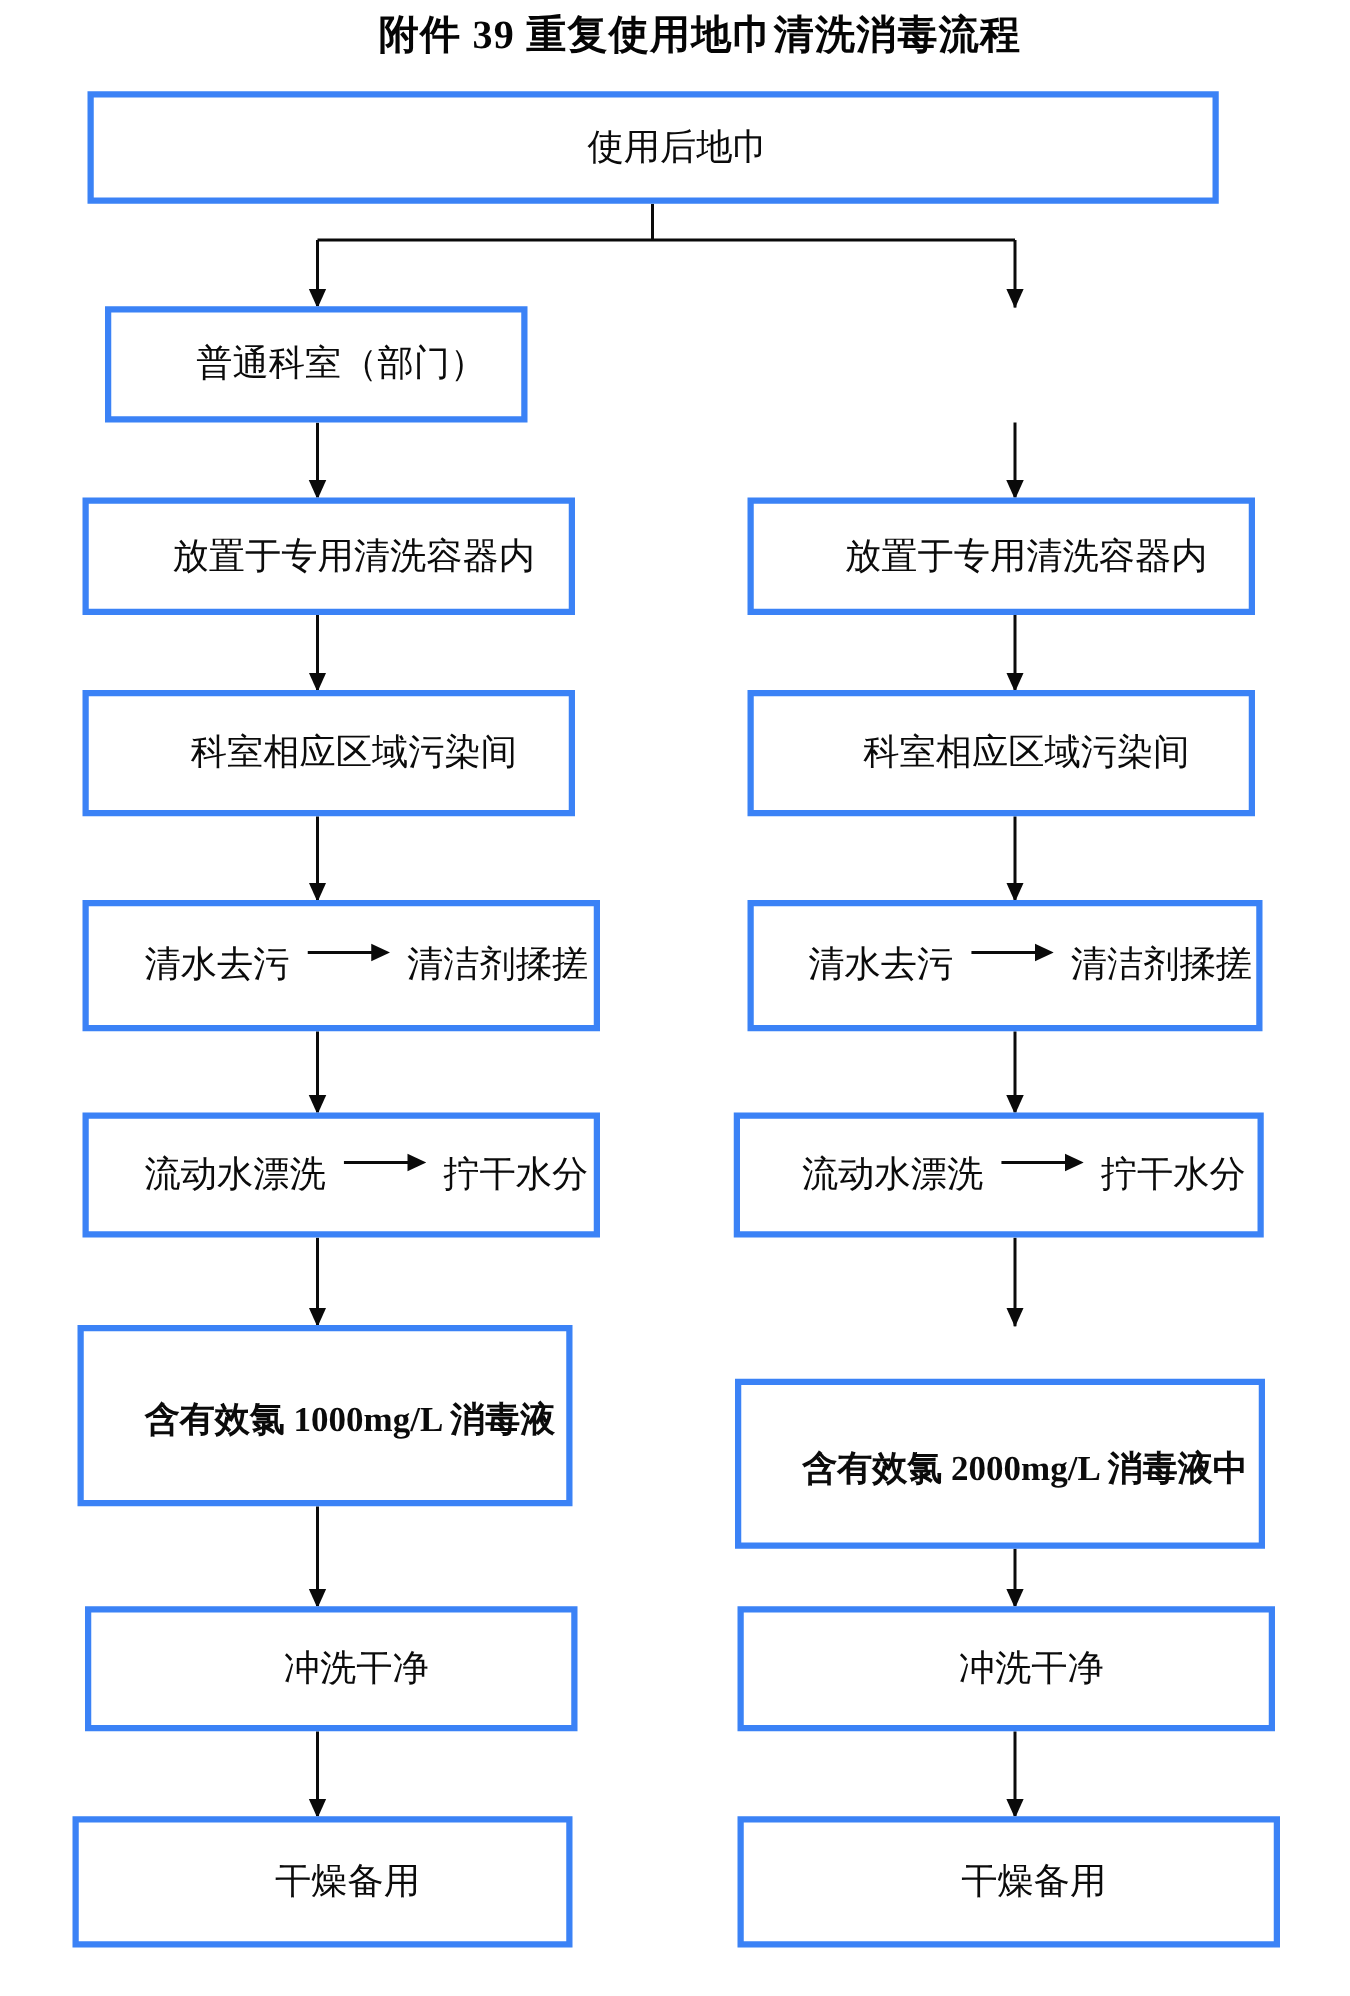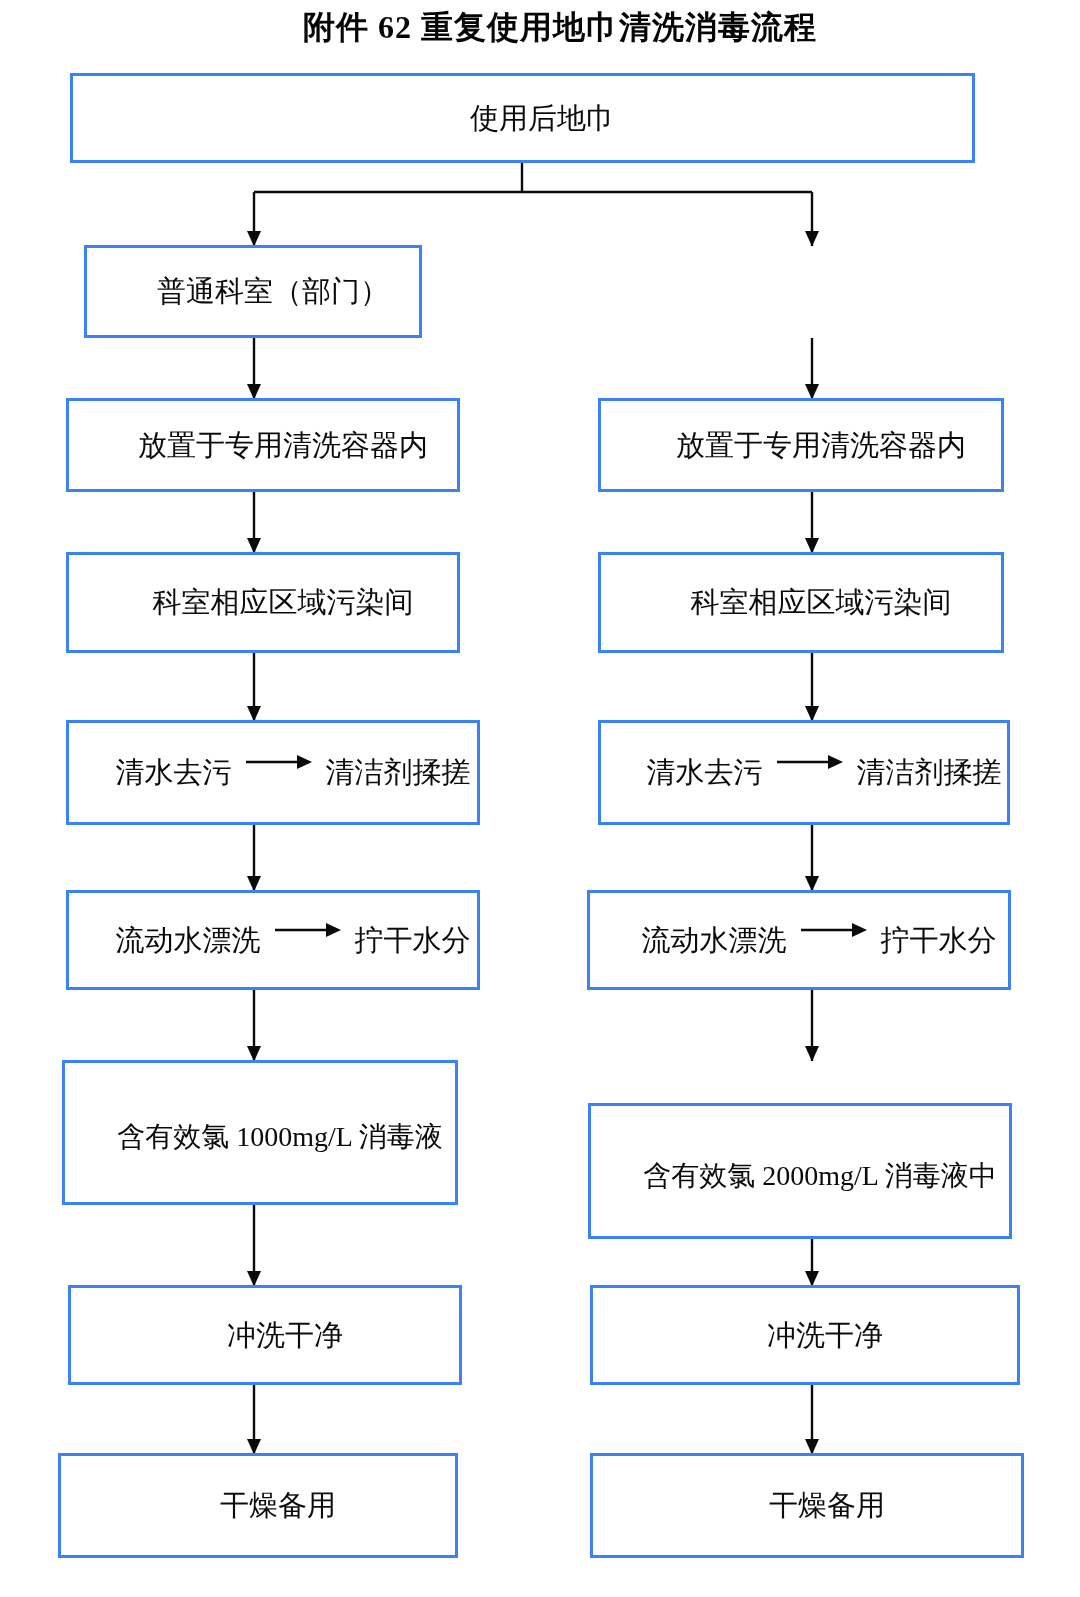--- a/index.html
+++ b/index.html
@@ -28,49 +28,50 @@
   }
   svg.connectors line, svg.connectors path {
     stroke: #0a0a0a;
     stroke-width: 2.4;
     fill: none;
   }
   .node {
     position: absolute;
     box-sizing: border-box;
     background: #ffffff;
-    border: 3px solid #3b82f6;
+    border: 5px solid #3b82f6;
     display: flex;
     align-items: center;
     justify-content: center;
     font-size: 29px;
     line-height: 1.25;
     text-align: center;
     white-space: nowrap;
     padding-left: 40px;
   }
   .node .gap { display: flex; align-items: flex-start; gap: 14px; }
   .node.tall {
     flex-direction: column;
     justify-content: center;
     row-gap: 46px;
     font-size: 28px;
     padding-top: 8px;
+    font-weight: bold;
   }
   .inline-arrow { display: block; }
   .inline-arrow line { stroke: #0a0a0a; stroke-width: 2.4; }
   .inline-arrow polygon { fill: #0a0a0a; }
   .ah { fill: #0a0a0a; }
 </style>
 </head>
 <body>
 
 <div class="canvas">
 
-  <div class="title">附件 62 重复使用地巾清洗消毒流程</div>
+  <div class="title">附件 39 重复使用地巾清洗消毒流程</div>
 
   <svg class="connectors" width="1080" height="1597" viewBox="0 0 1080 1597" xmlns="http://www.w3.org/2000/svg">
     <defs>
       <marker id="ah" markerUnits="userSpaceOnUse" markerWidth="16" markerHeight="15" viewBox="0 0 16 15" refX="15" refY="7.5" orient="auto">
         <polygon class="ah" points="0,0.5 0,14.5 15.5,7.5" stroke="none"></polygon>
       </marker>
     </defs>
 
     <path d="M522,163 L522,192 M254,192 L812,192"></path>
     <line x1="254" y1="192" x2="254" y2="246" marker-end="url(#ah)"></line>

